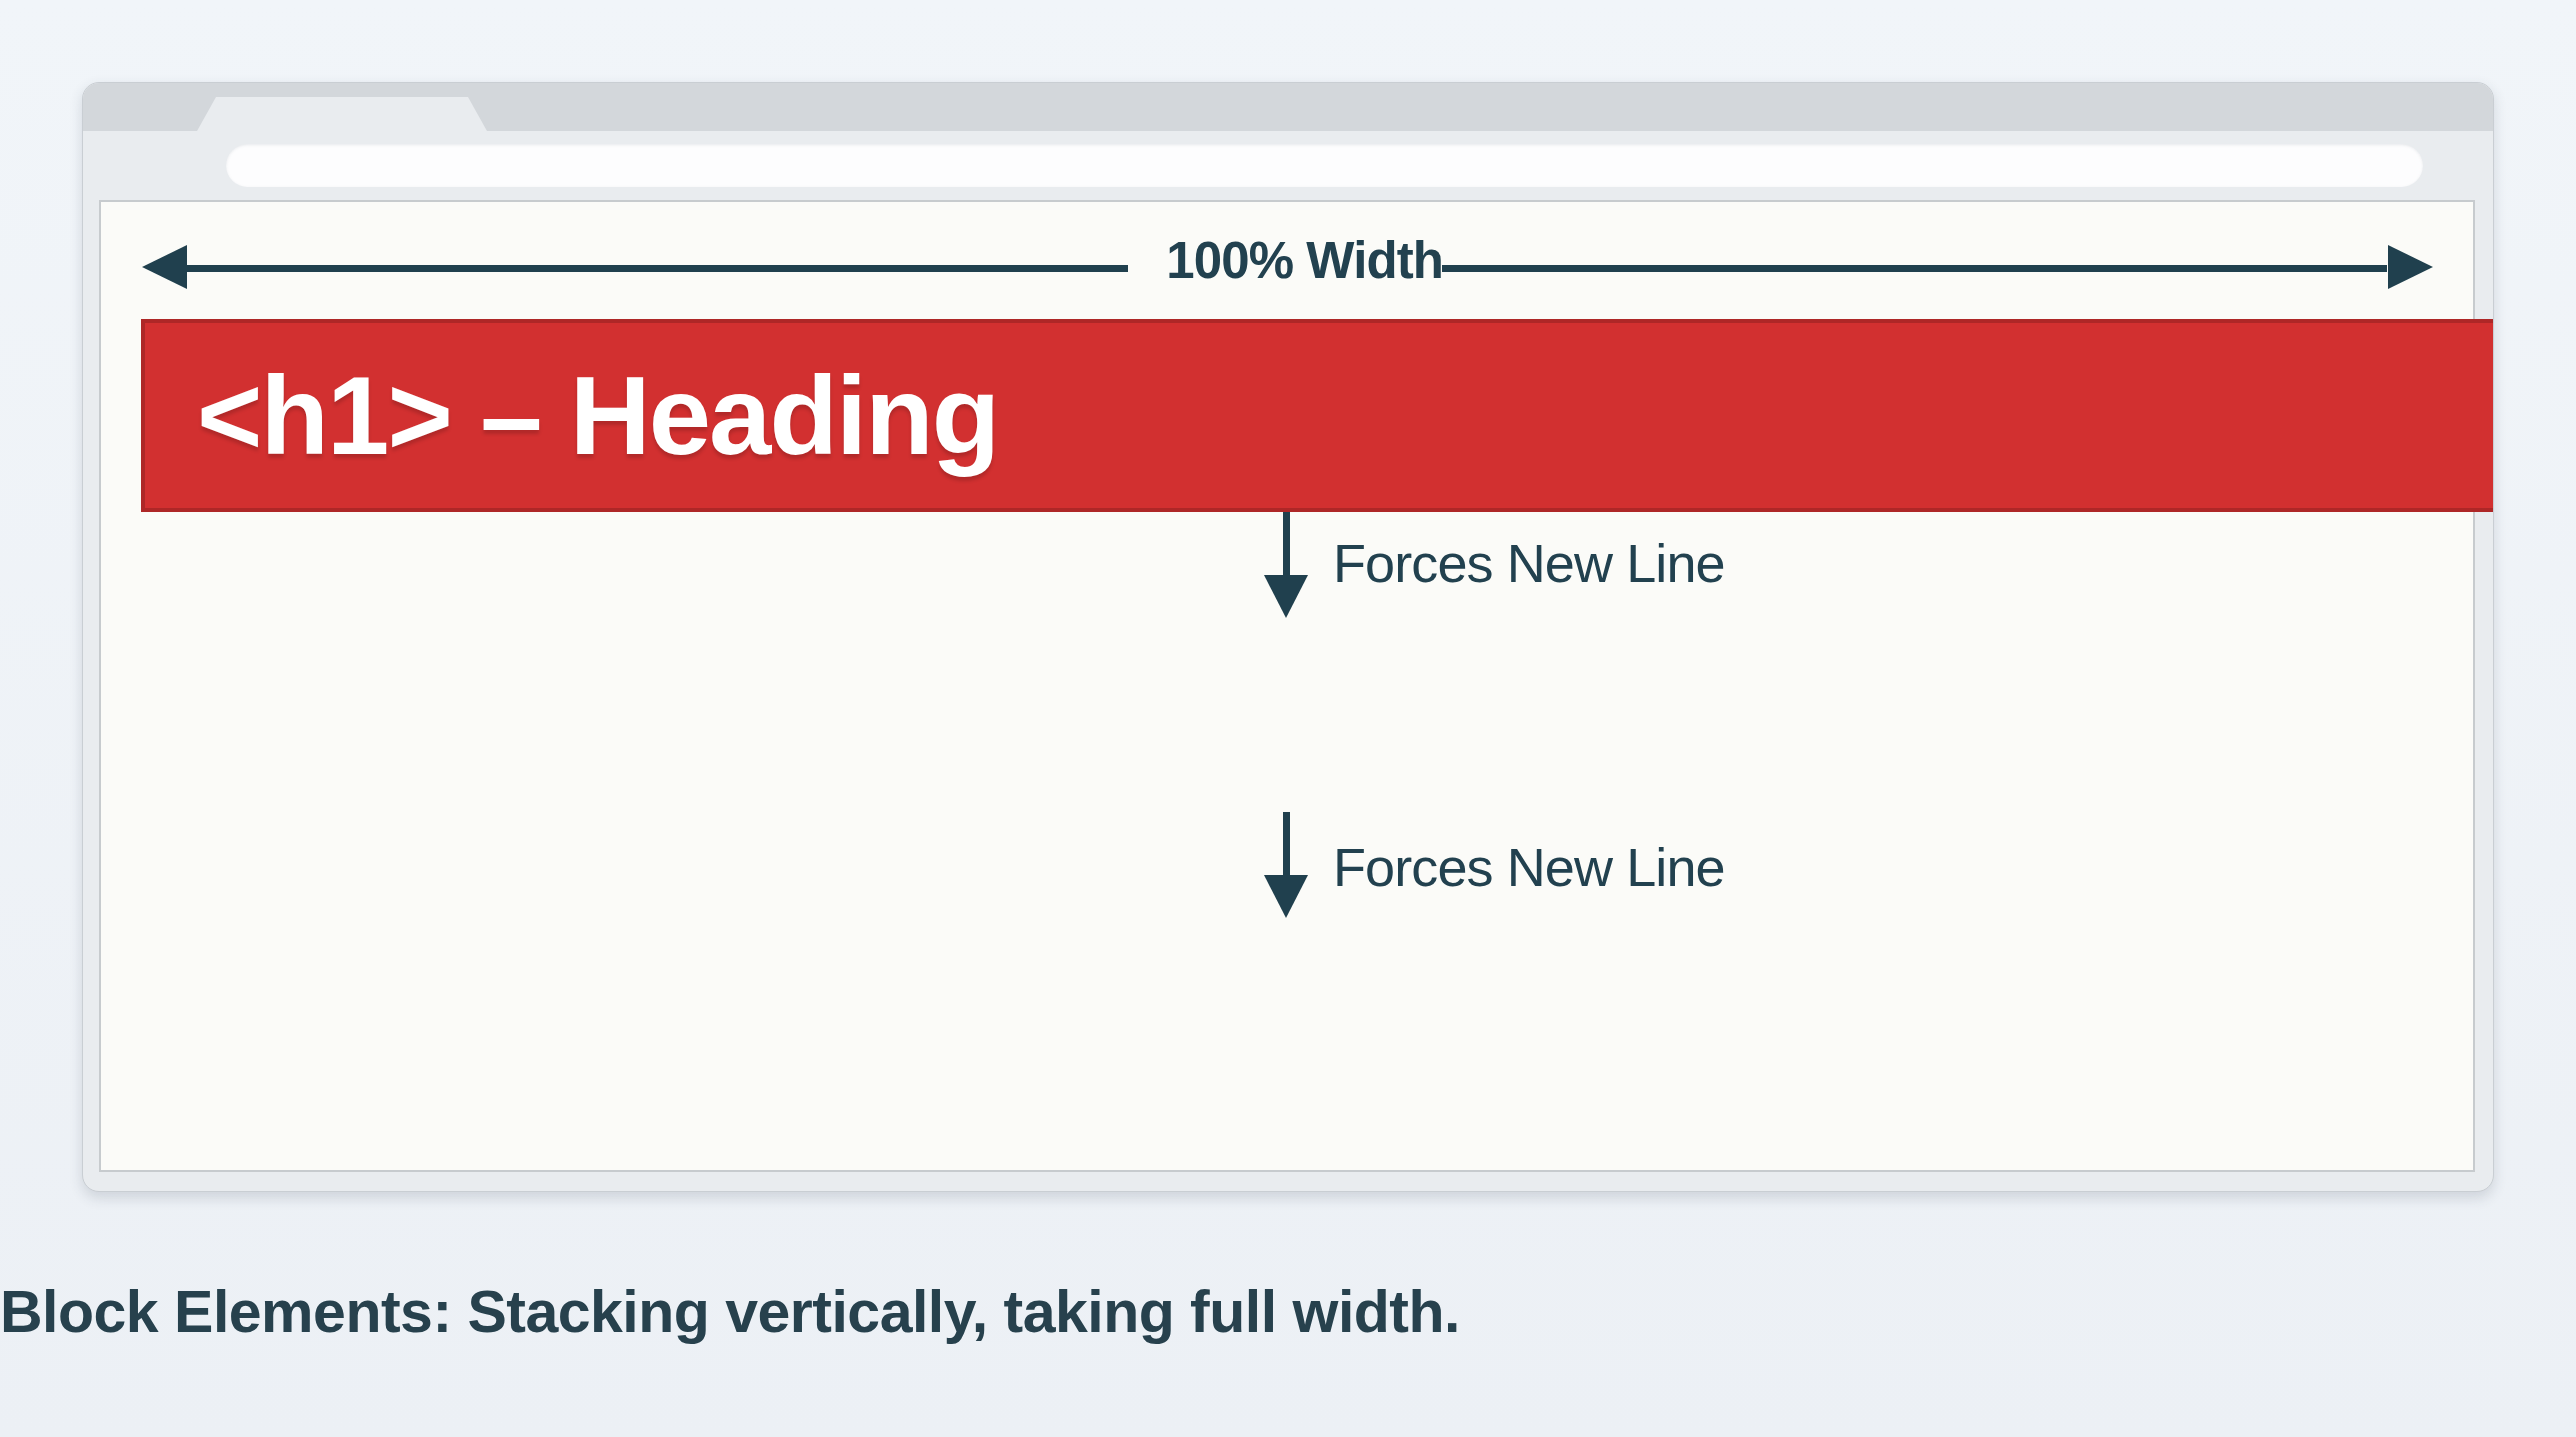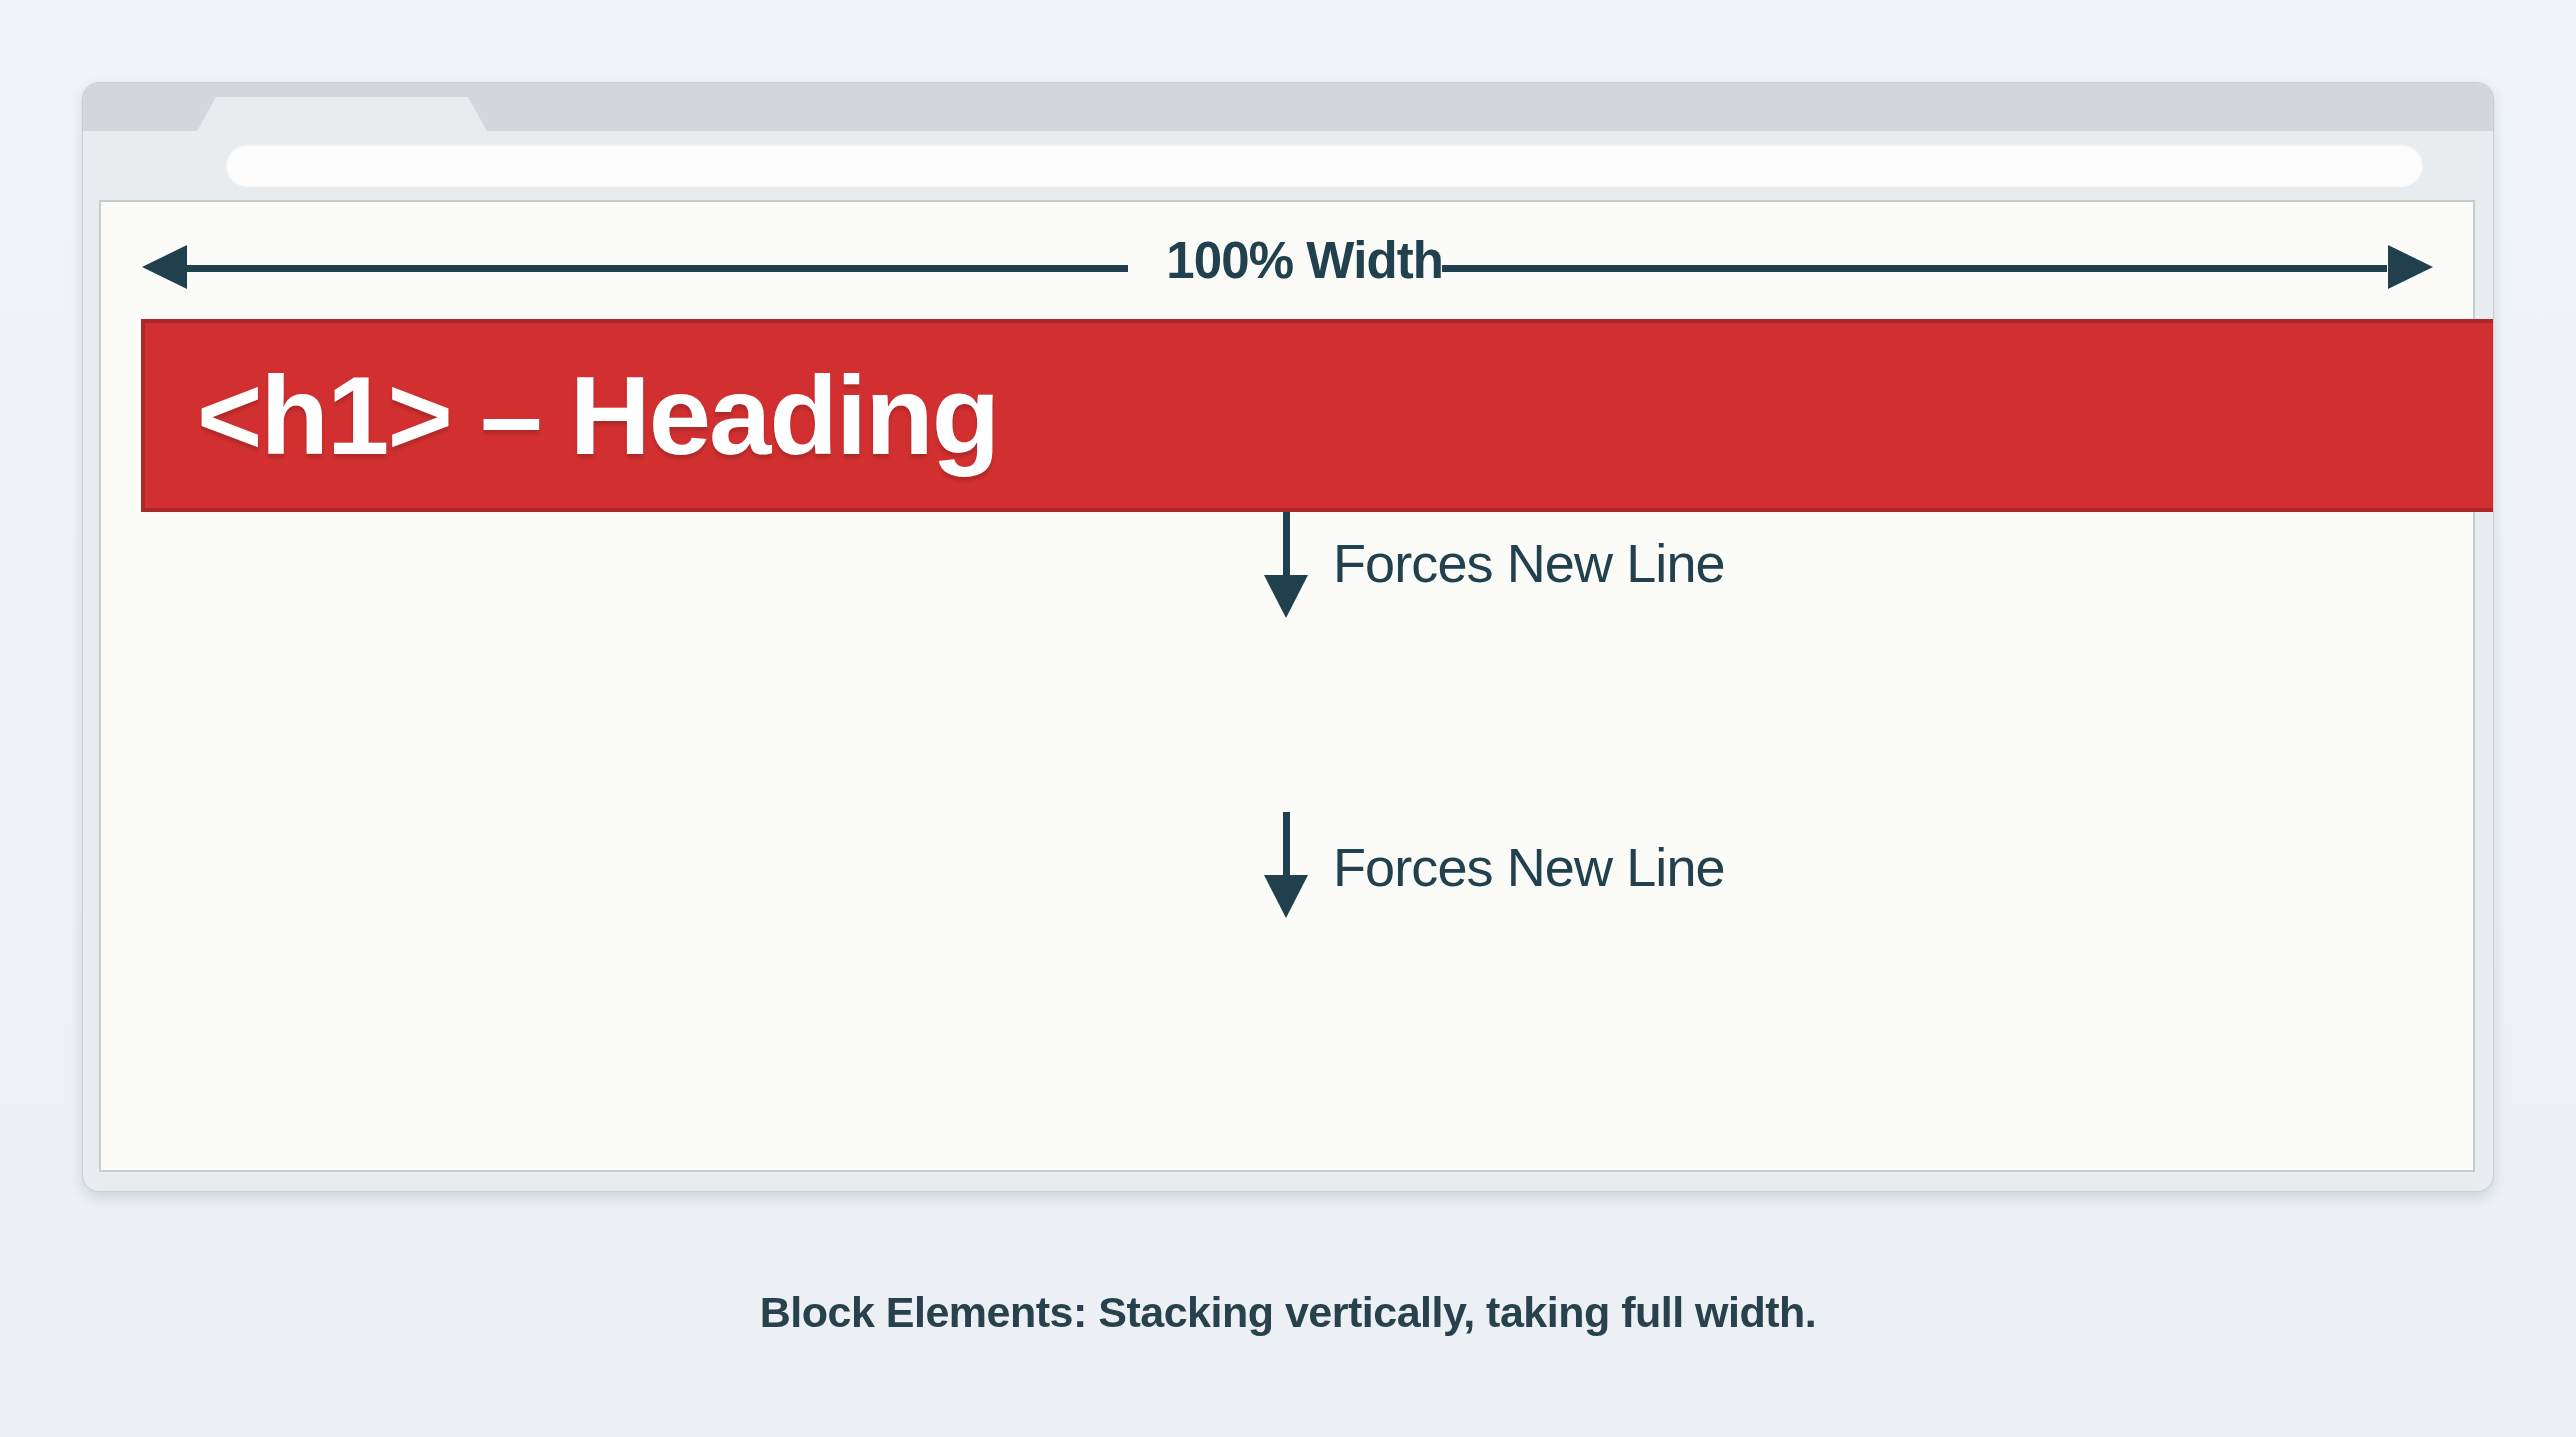--- a/index.html
+++ b/index.html
@@ -71,22 +71,22 @@
   .flow-label{
     position:absolute;left:1232px;
     font-size:54px;line-height:58px;font-weight:normal;
     color:var(--ink,#22414f);letter-spacing:-0.9px;white-space:nowrap;
   }
   .flow-label-1{top:332px;}
   .flow-label-2{top:636px;}
 
   
   .caption{
-    position:absolute;left:0;top:1279px;width:2576px;text-align:center;
-    font-size:43px;line-height:66px;font-weight:bold;
+    position:absolute;left:0;top:1279px;width:2576px;text-align:left;
+    font-size:59px;line-height:66px;font-weight:bold;
     color:#27414d;letter-spacing:-0.5px;
   }
 </style>
 </head>
 <body>
 
 <div class="stage">
 
   <div class="browser-window">
 

